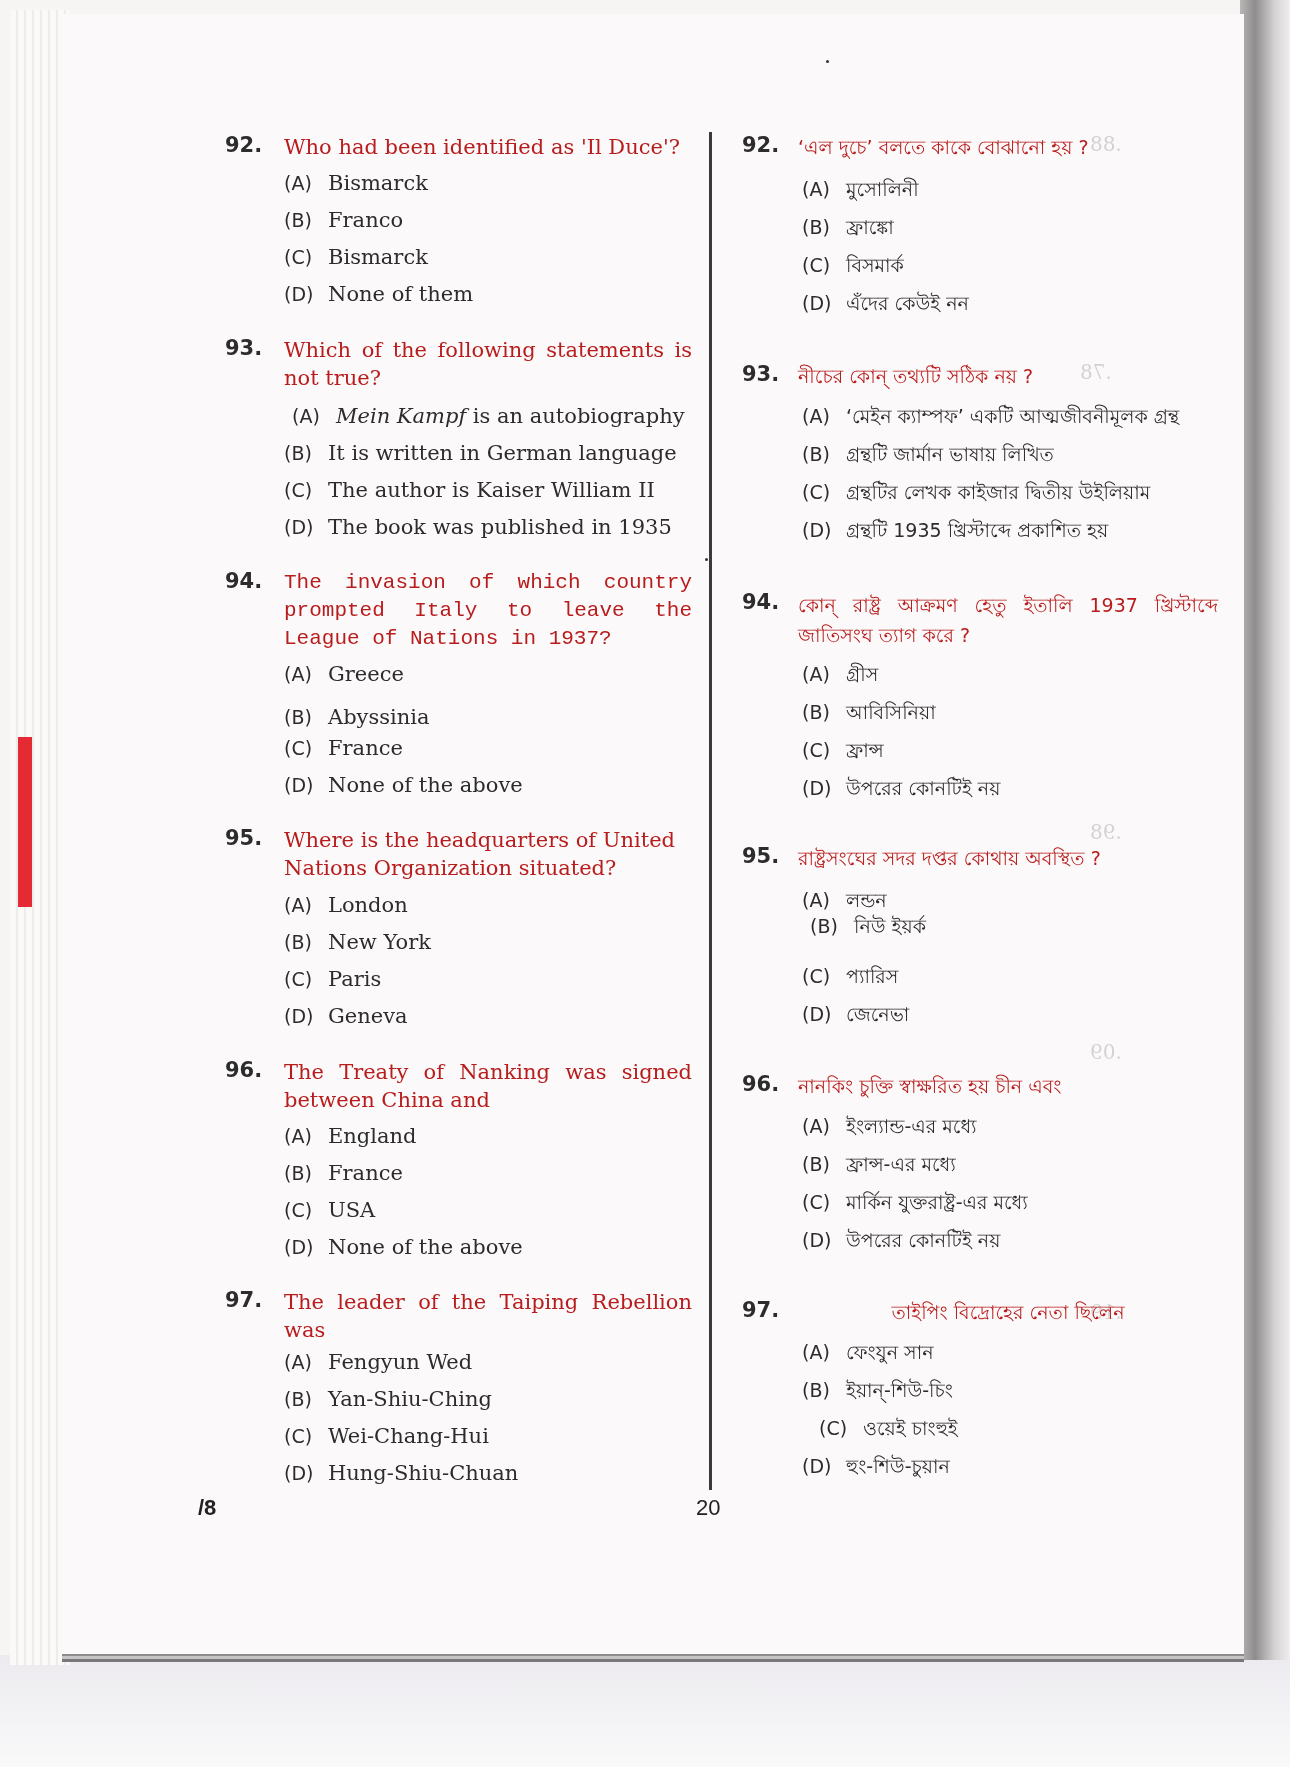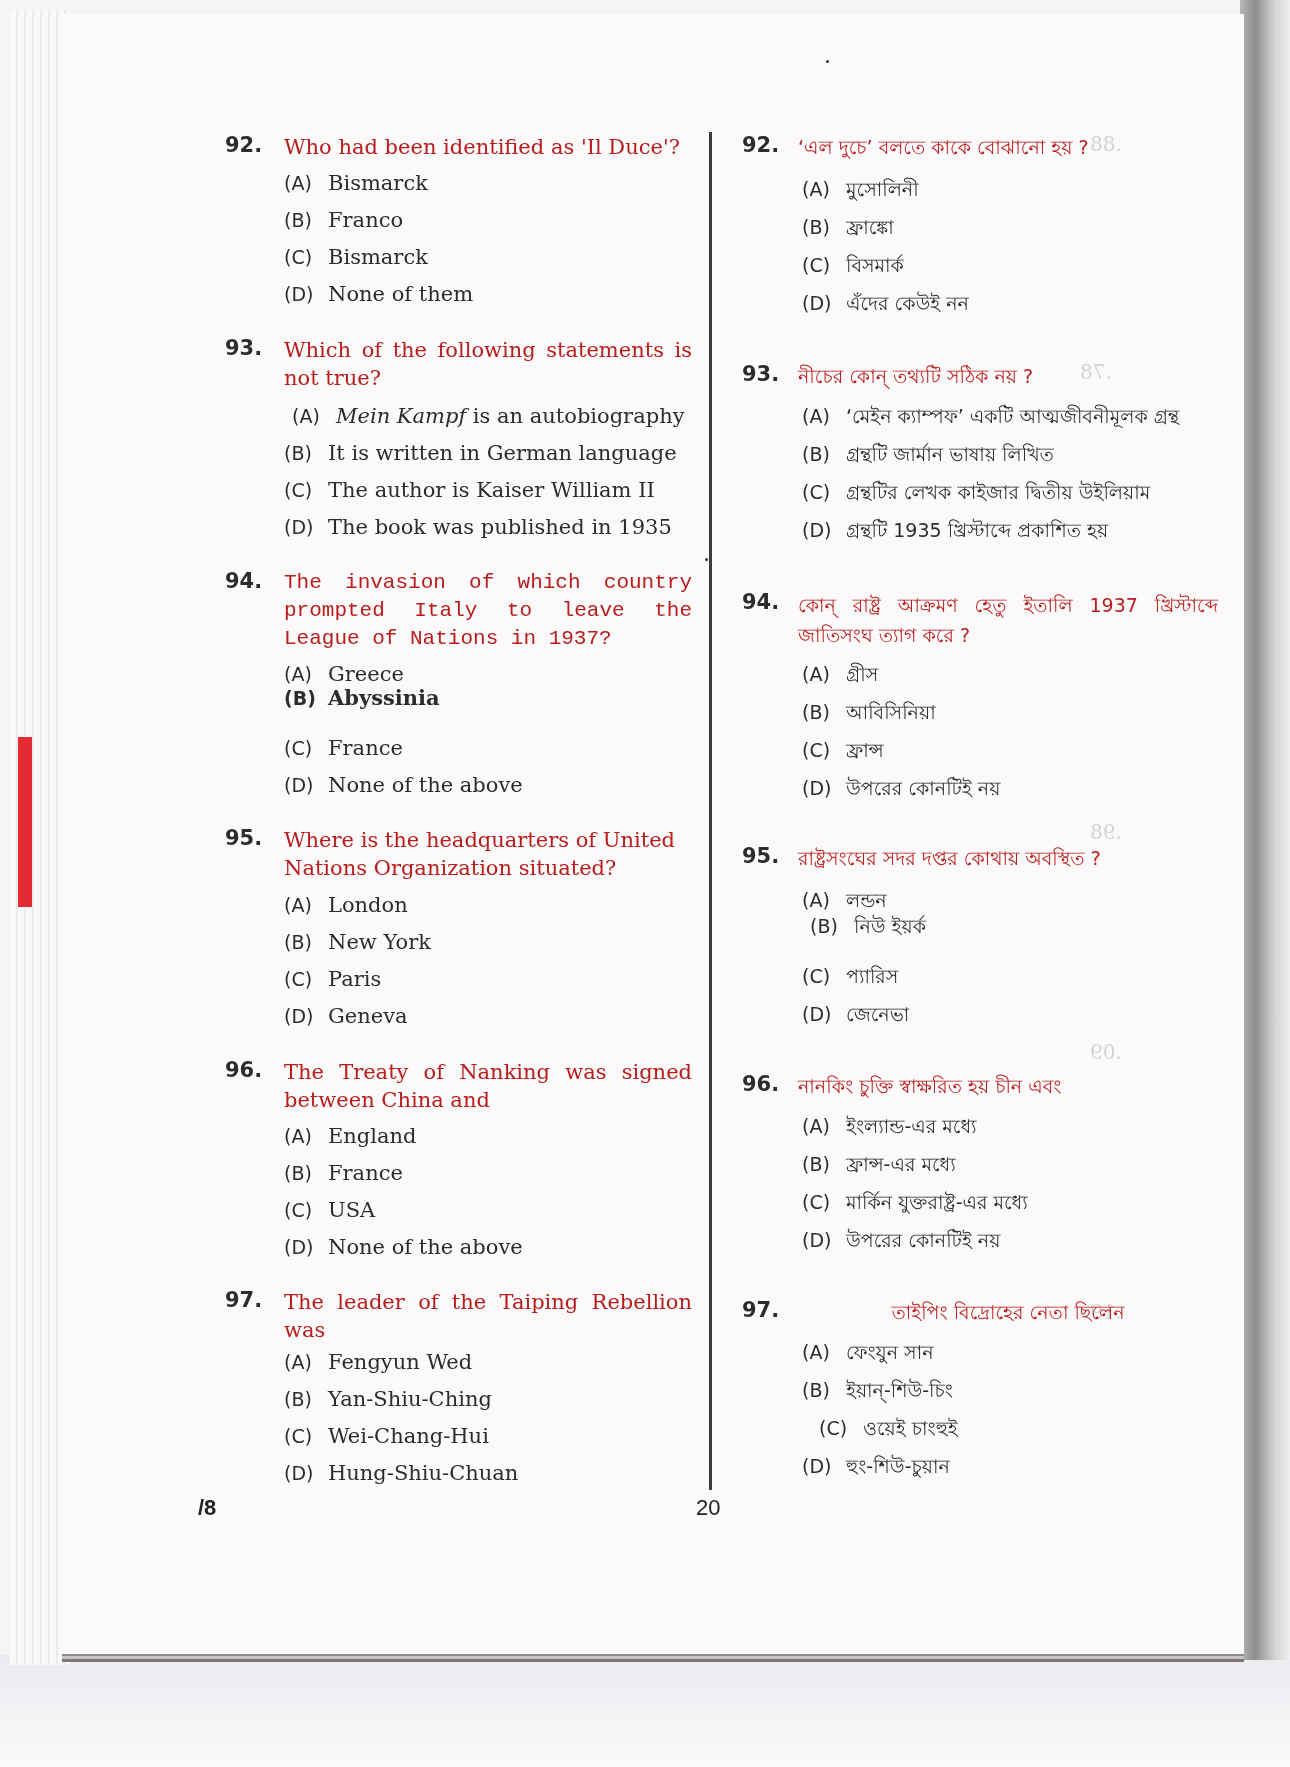--- a/index.html
+++ b/index.html
@@ -105,21 +105,21 @@
       <div class="opt" style="top:68px;margin-left:8px;"><span class="opt-letter">(A)</span><i class="opt-text">Mein Kampf</i><span class="opt-text"> is an autobiography</span></div>
       <div class="opt" style="top:105px;"><span class="opt-letter">(B)</span><span class="opt-text">It is written in German language</span></div>
       <div class="opt" style="top:142px;"><span class="opt-letter">(C)</span><span class="opt-text">The author is Kaiser William II</span></div>
       <div class="opt" style="top:179px;"><span class="opt-letter">(D)</span><span class="opt-text">The book was published in 1935</span></div>
     </div>
 
     <div class="q" style="left:225px;top:569px;width:470px;">
       <span class="q-num">94.</span>
       <span class="q-text justify" style="width:408px;font-family:Liberation Mono, monospace;">The invasion of which country prompted Italy to leave the League of Nations in 1937?</span>
       <div class="opt" style="top:93px;"><span class="opt-letter">(A)</span><span class="opt-text">Greece</span></div>
-      <div class="opt" style="top:116px;font-weight:bold;"><span class="opt-letter">(B)</span><span class="opt-text">Abyssinia</span></div>
+      <div class="opt" style="top:136px;"><span class="opt-letter">(B)</span><span class="opt-text">Abyssinia</span></div>
       <div class="opt" style="top:167px;"><span class="opt-letter">(C)</span><span class="opt-text">France</span></div>
       <div class="opt" style="top:204px;"><span class="opt-letter">(D)</span><span class="opt-text">None of the above</span></div>
     </div>
 
     <div class="q" style="left:225px;top:826px;width:470px;">
       <span class="q-num">95.</span>
       <span class="q-text" style="width:410px;">Where is the headquarters of United Nations Organization situated?</span>
       <div class="opt" style="top:67px;"><span class="opt-letter">(A)</span><span class="opt-text">London</span></div>
       <div class="opt" style="top:104px;"><span class="opt-letter">(B)</span><span class="opt-text">New York</span></div>
       <div class="opt" style="top:141px;"><span class="opt-letter">(C)</span><span class="opt-text">Paris</span></div>

